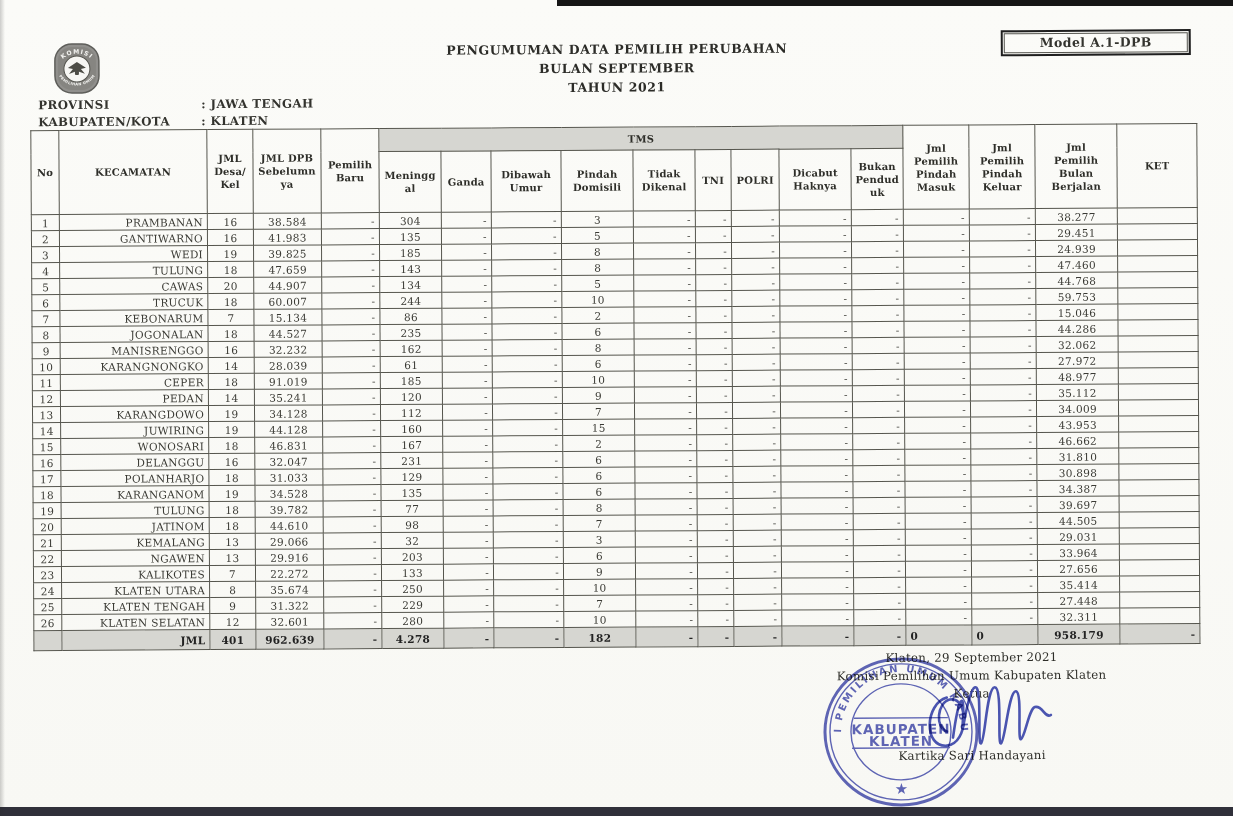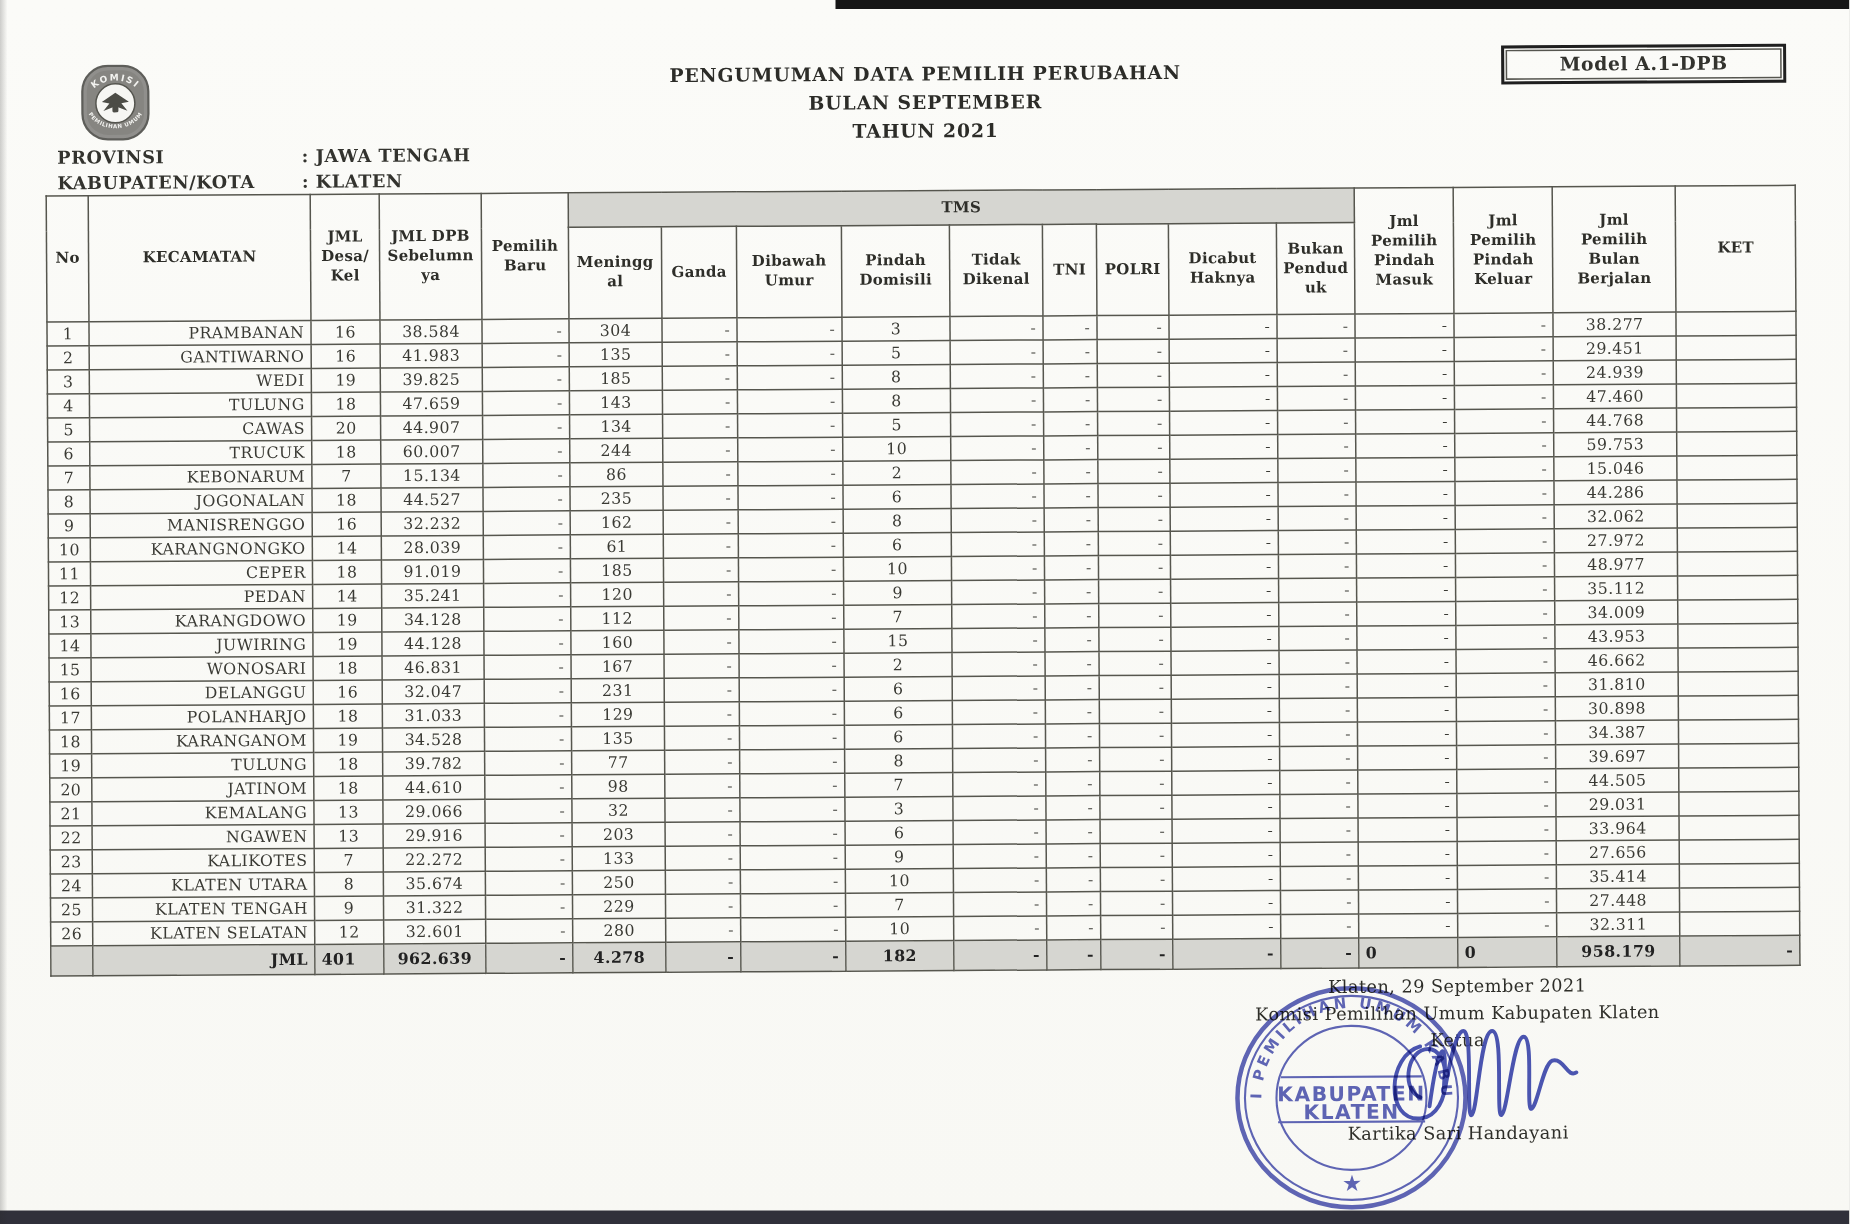--- a/index.html
+++ b/index.html
@@ -39,21 +39,21 @@
   tr.subhead th{height:58px;}
   table.main td{
     height:15px;font-size:10.5px;letter-spacing:.3px;padding:0 4px;color:#3a3a34;
     overflow:hidden;white-space:nowrap;
   }
   td.c0{text-align:center;padding:0 1px;}
   td.c1{text-align:right;padding-left:5px;letter-spacing:.5px;}
   td.c2,td.c3,td.c5,td.c8,td.c16{text-align:center;}
   td.c4,td.c6,td.c7,td.c9,td.c10,td.c11,td.c12,td.c13,td.c14,td.c15,td.c17{text-align:right;padding-right:6px;}
   tr.totals td{background:#d6d6d1;font-weight:bold;height:19px;color:#222;}
-  tr.totals td.c2{text-align:left;padding-left:4px;}
+  tr.totals td.c2{text-align:center;padding-left:4px;}
   tr.totals td.c14,tr.totals td.c15{text-align:left;padding-left:4px;}
 
   .sign-block{position:absolute;left:796px;top:651px;width:348px;text-align:center;font-size:11.8px;color:#2e2e29;letter-spacing:.3px;}
   .sign-line{height:18px;line-height:18px;}
   .sign-name{margin-top:44px;height:18px;line-height:18px;}
   .sig-svg{position:absolute;left:915px;top:678px;width:140px;height:90px;}
   .stamp-svg{position:absolute;left:818px;top:658px;width:162px;height:152px;opacity:.82;mix-blend-mode:multiply;}
 </style>
 </head>
 <body>

